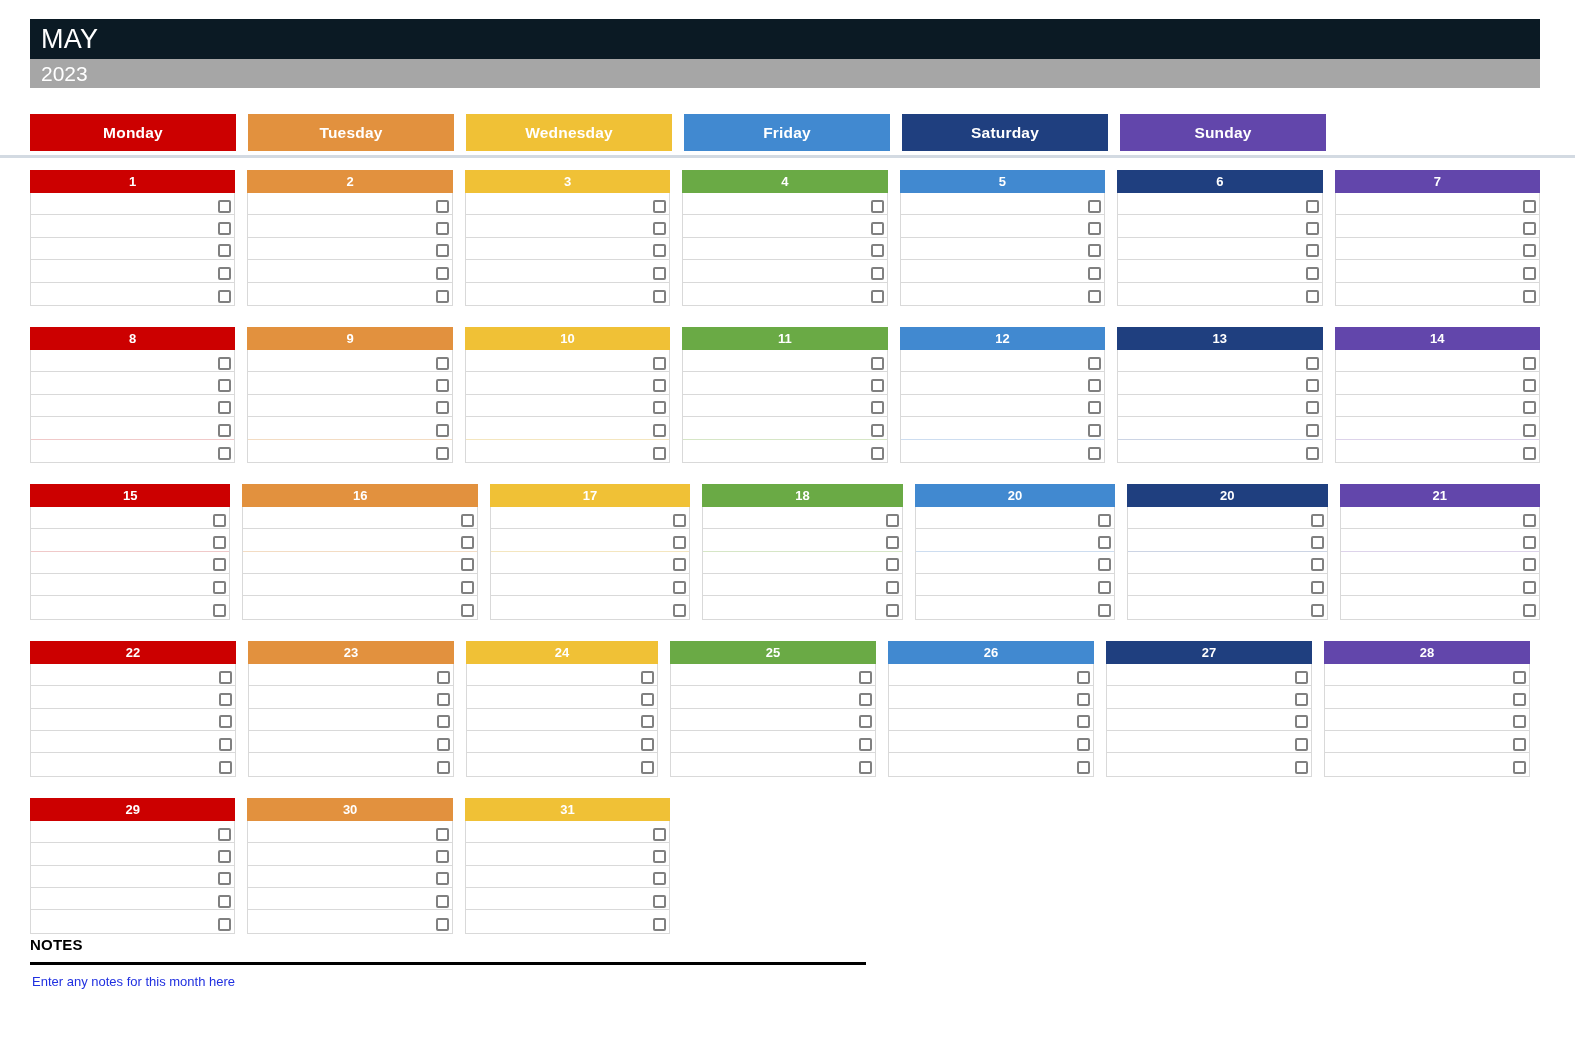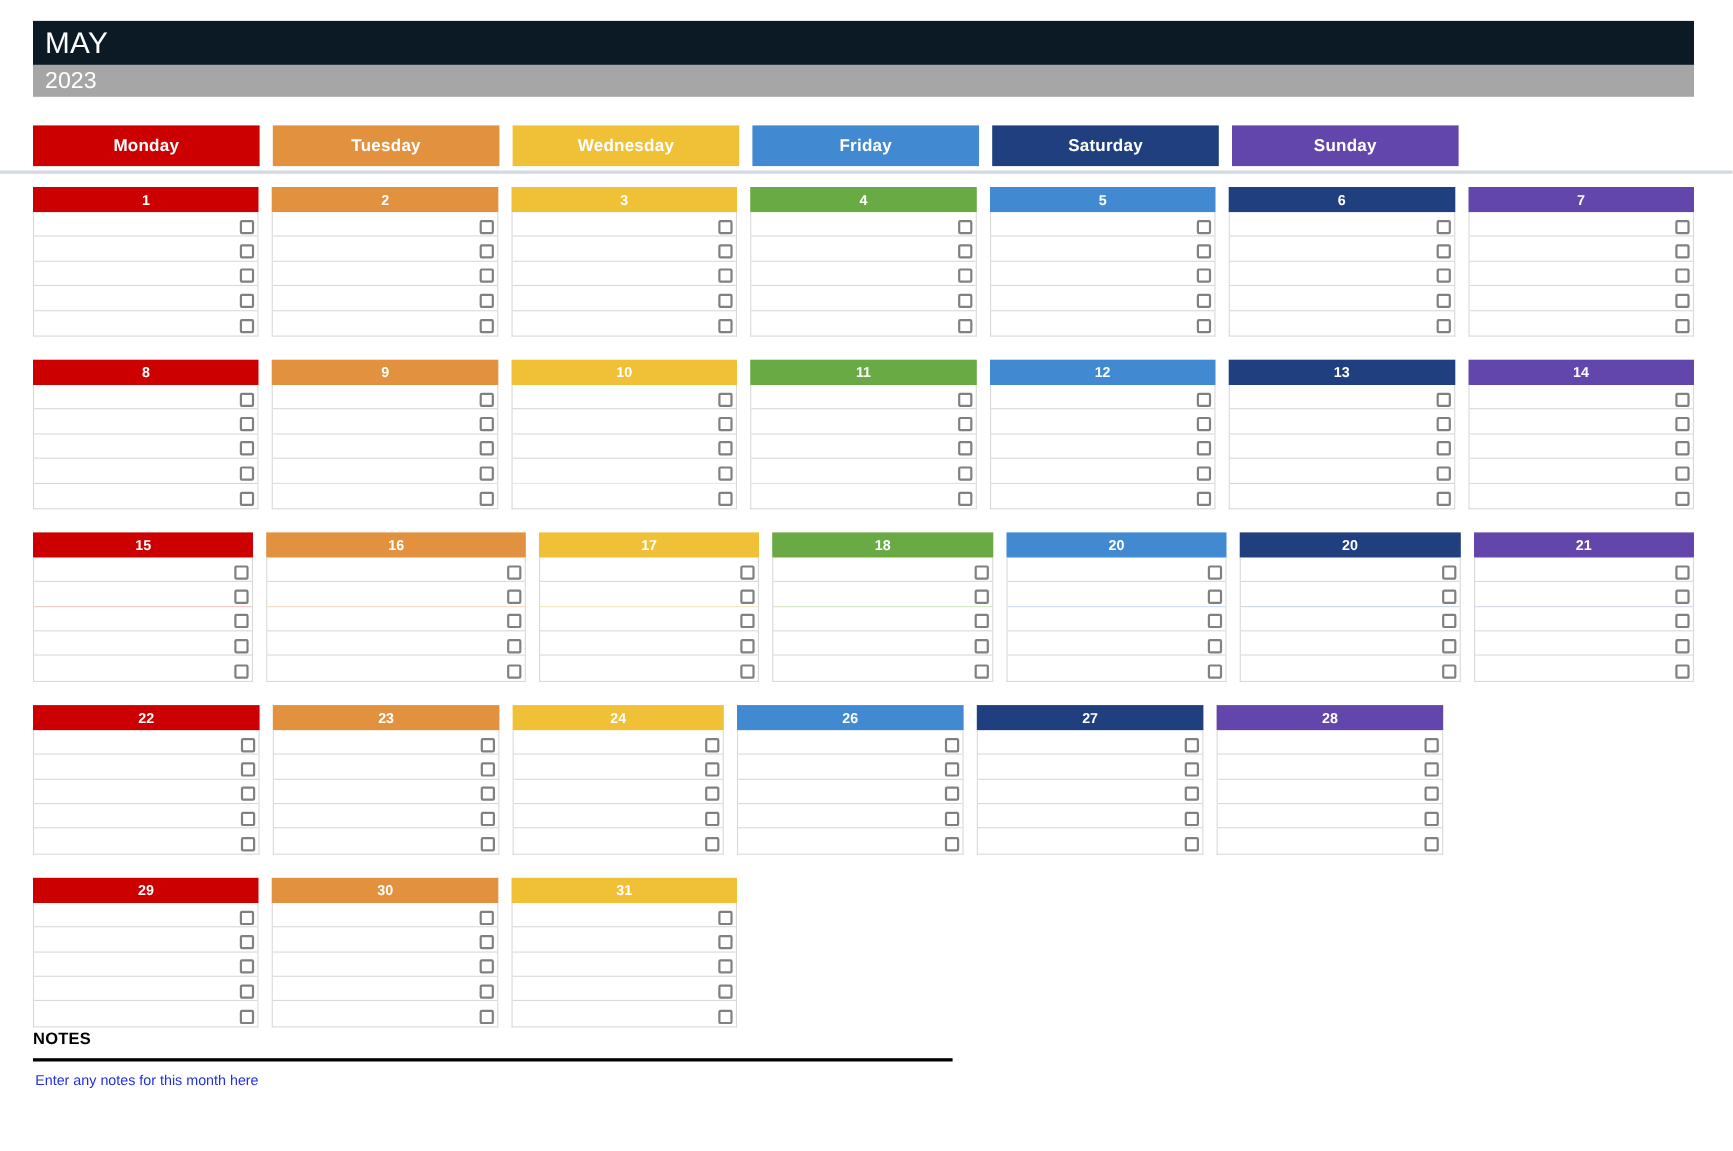--- a/index.html
+++ b/index.html
@@ -877,20 +877,47 @@
             <span class="task-text"></span>
             <span class="checkbox"></span>
           </div>
           <div class="task-row">
             <span class="task-text"></span>
             <span class="checkbox"></span>
           </div>
         </div>
       </div>
       <div class="day-col" style="width: 206px;">
+        <div class="date-header" style="background: rgb(106, 170, 69);">
+          <span class="date-number">25</span>
+        </div>
+        <div class="task-list">
+          <div class="task-row">
+            <span class="task-text"></span>
+            <span class="checkbox"></span>
+          </div>
+          <div class="task-row">
+            <span class="task-text"></span>
+            <span class="checkbox"></span>
+          </div>
+          <div class="task-row">
+            <span class="task-text"></span>
+            <span class="checkbox"></span>
+          </div>
+          <div class="task-row">
+            <span class="task-text"></span>
+            <span class="checkbox"></span>
+          </div>
+          <div class="task-row">
+            <span class="task-text"></span>
+            <span class="checkbox"></span>
+          </div>
+        </div>
+      </div>
+      <div class="day-col" style="width: 206px;">
         <div class="date-header" style="background: rgb(65, 137, 208);">
           <span class="date-number">26</span>
         </div>
         <div class="task-list">
           <div class="task-row">
             <span class="task-text"></span>
             <span class="checkbox"></span>
           </div>
           <div class="task-row">
             <span class="task-text"></span>

